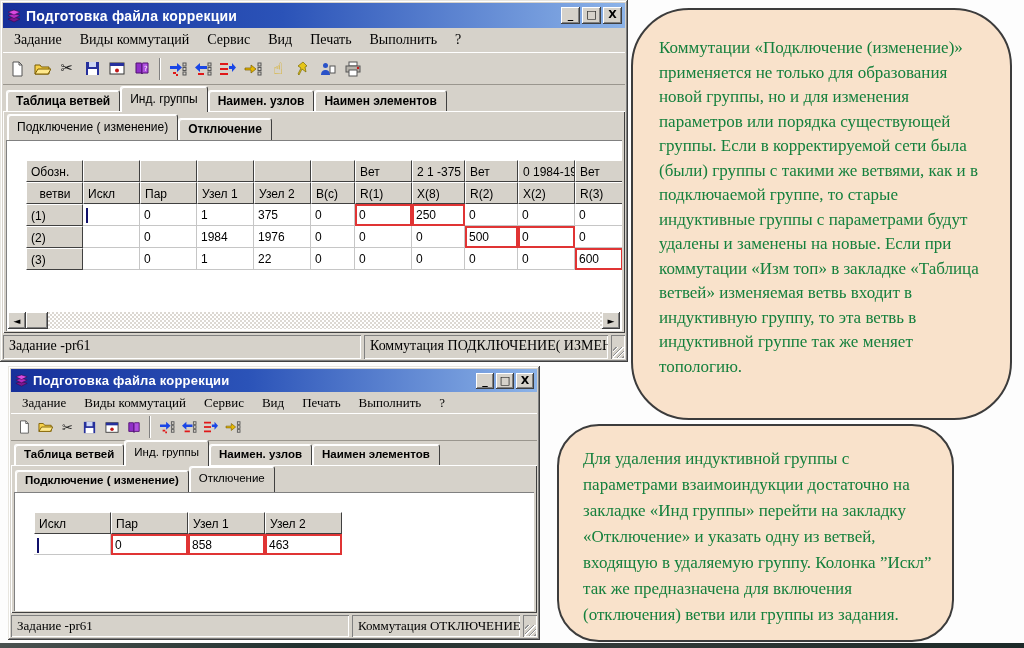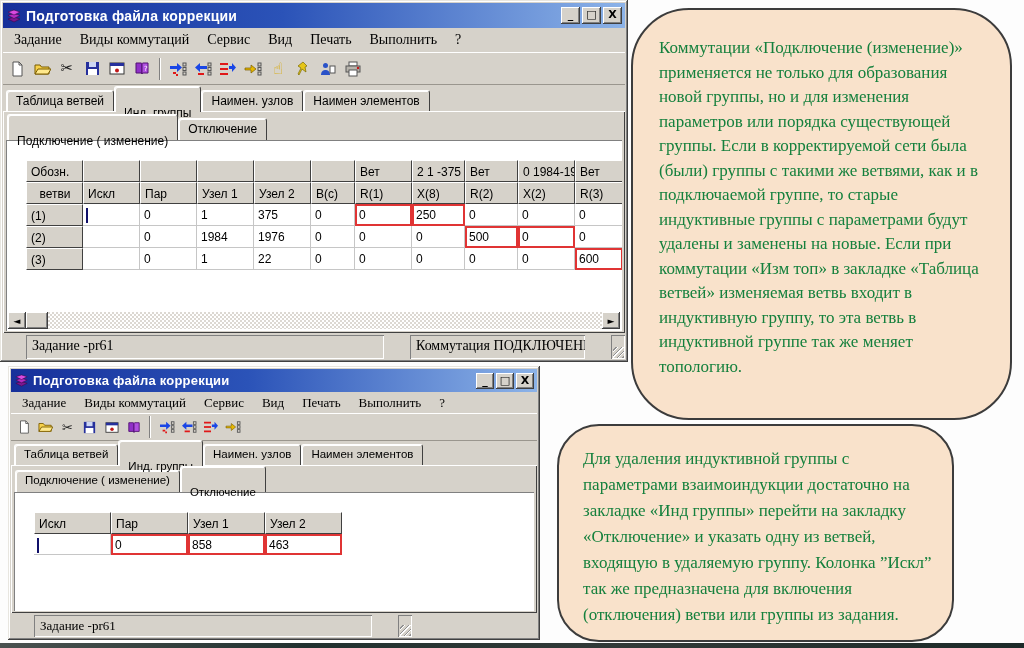--- a/index.html
+++ b/index.html
@@ -29,22 +29,22 @@
              border-top:1px solid #fff; border-bottom:1px solid #9a968e; gap:1px; }
   .tbtn { width:24px; height:24px; display:flex; align-items:center; justify-content:center; }
   .tsep { width:2px; height:22px; margin:0 4px;
           border-left:1px solid #808080; border-right:1px solid #fff; }
   .glyph { font-family:"DejaVu Sans", sans-serif; font-size:15px; line-height:1; }
 
   
   .tabstrip { display:flex; align-items:flex-end; height:27px; padding-left:3px; position:relative; }
   .tab { height:22px; padding:3px 9px 0 9px; font-size:12px; background:#d6d2ca;
          border:1px solid #404040; border-bottom:none; border-left-color:#fff; border-top-color:#fff;
-         border-radius:3px 3px 0 0; box-shadow:inset 1px 1px #fff; white-space:nowrap; }
-  .tab.active { height:26px; padding-top:19px; font-weight:normal; z-index:3; position:relative; }
+         border-radius:3px 3px 0 0; box-shadow:inset 1px 1px #fff; white-space:nowrap;font-weight:bold; }
+  .tab.active { height:26px; padding-top:5px; font-weight:normal; z-index:3; position:relative; }
 
   .panel { flex:1; background:#d6d2ca; margin-top:-1px;
            box-shadow: inset 1px 1px #fff, inset -1px -1px #404040;
            padding:3px 3px 2px 3px; display:flex; flex-direction:column; position:relative; }
 
   
   .tablebox { flex:1; background:#fff; overflow:hidden; position:relative;
               box-shadow: inset 1px 1px #808080, inset -1px -1px #fff; padding:20px; }
   .grid { display:grid; }
   .hcell { background:#d6d2ca; font-size:12px; padding:4px 3px 2px 4px;
@@ -65,21 +65,21 @@
           justify-content:center; font-size:9px; font-family:"DejaVu Sans",sans-serif;
           box-shadow: inset -1px -1px #404040, inset 1px 1px #fff, inset -2px -2px #808080; }
   .sthumb { width:22px; height:17px; background:#d6d2ca;
             box-shadow: inset -1px -1px #404040, inset 1px 1px #fff, inset -2px -2px #808080; }
   .strack { flex:1; }
 
   
   .statusbar { height:24px; margin-top:2px; display:flex; gap:3px;
                font-family:"Liberation Serif", serif; font-size:14px; }
   .spanel { box-shadow: inset 1px 1px #808080, inset -1px -1px #fff;
-            padding:3px 6px 2px 6px; white-space:nowrap; overflow:hidden;margin-left:23px; }
+            padding:3px 6px 2px 6px; white-space:nowrap; overflow:hidden; }
   .grip { width:14px; position:relative; }
   .grip::after { content:""; position:absolute; right:1px; bottom:1px; width:11px; height:11px;
                  background:repeating-linear-gradient(135deg, transparent 0 2px, #909090 2px 3px, #fff 3px 4px); }
 
   
   .callout { position:absolute; background:#f9e2cb; border:2px solid #3c3c3c;
              font-family:"Liberation Serif", serif; color:#15803d; }
   .co1 { left:631px; top:8px; width:381px; height:412px; border-radius:58px;
          padding:26px 16px 14px 26px; font-size:17px; line-height:24.5px; }
   .co2 { left:557px; top:424px; width:397px; height:218px; border-radius:42px;
@@ -428,20 +428,21 @@
         <div class="dcell caret"></div>
             <div class="dcell red">0</div>
             <div class="dcell red">858</div>
             <div class="dcell red">463</div>
           </div>
       </div>
     </div>
 
     <div class="statusbar" style="height:22px; font-size:13px;">
       <span class="spanel" style="width:338px;">Задание -pr61</span>
+      <span class="spanel" style="flex:1;">Коммутация    ОТКЛЮЧЕНИЕ</span>
       <span class="spanel grip"></span>
     </div>
   </div>
 
   <div class="callout co1">
     <span>Коммутации «Подключение (изменение)»  применяется не только для образования новой группы, но и для изменения параметров или порядка существующей группы. Если в корректируемой сети была (были) группы с такими же ветвями, как и в подключаемой группе, то старые индуктивные группы с параметрами будут удалены и заменены на новые. Если при коммутации «Изм топ» в закладке «Таблица ветвей» изменяемая ветвь входит в индуктивную группу, то эта ветвь в индуктивной группе так же меняет топологию.</span>
   </div>
 
   <div class="callout co2">
     <span>Для удаления индуктивной группы с параметрами взаимоиндукции достаточно на закладке «Инд группы» перейти на закладку «Отключение» и указать одну из ветвей, входящую  в удаляемую группу. Колонка ”Искл” так же предназначена  для включения (отключения) ветви  или группы из задания.</span>

